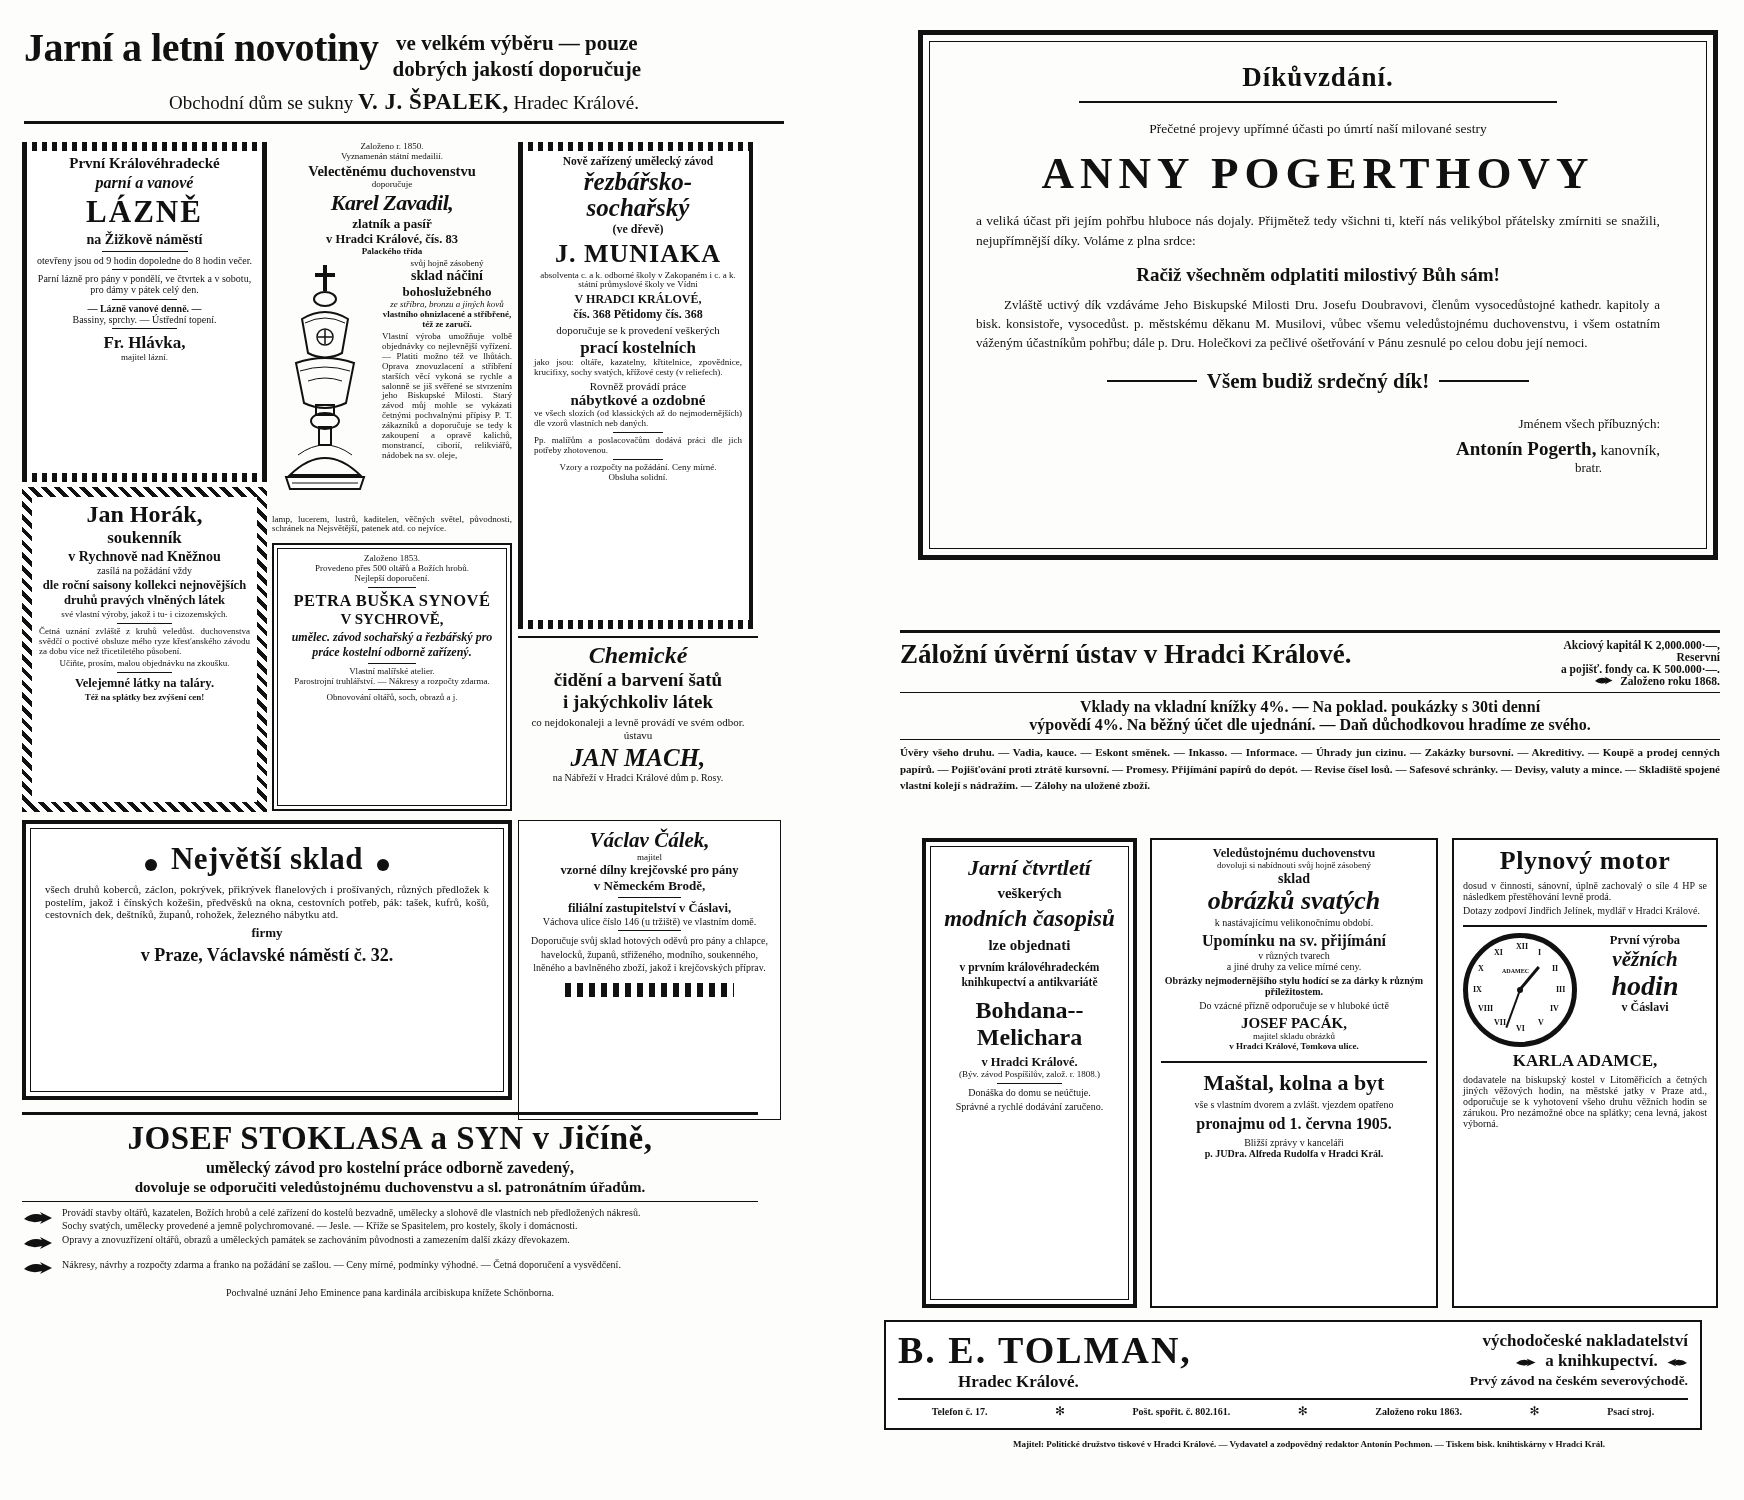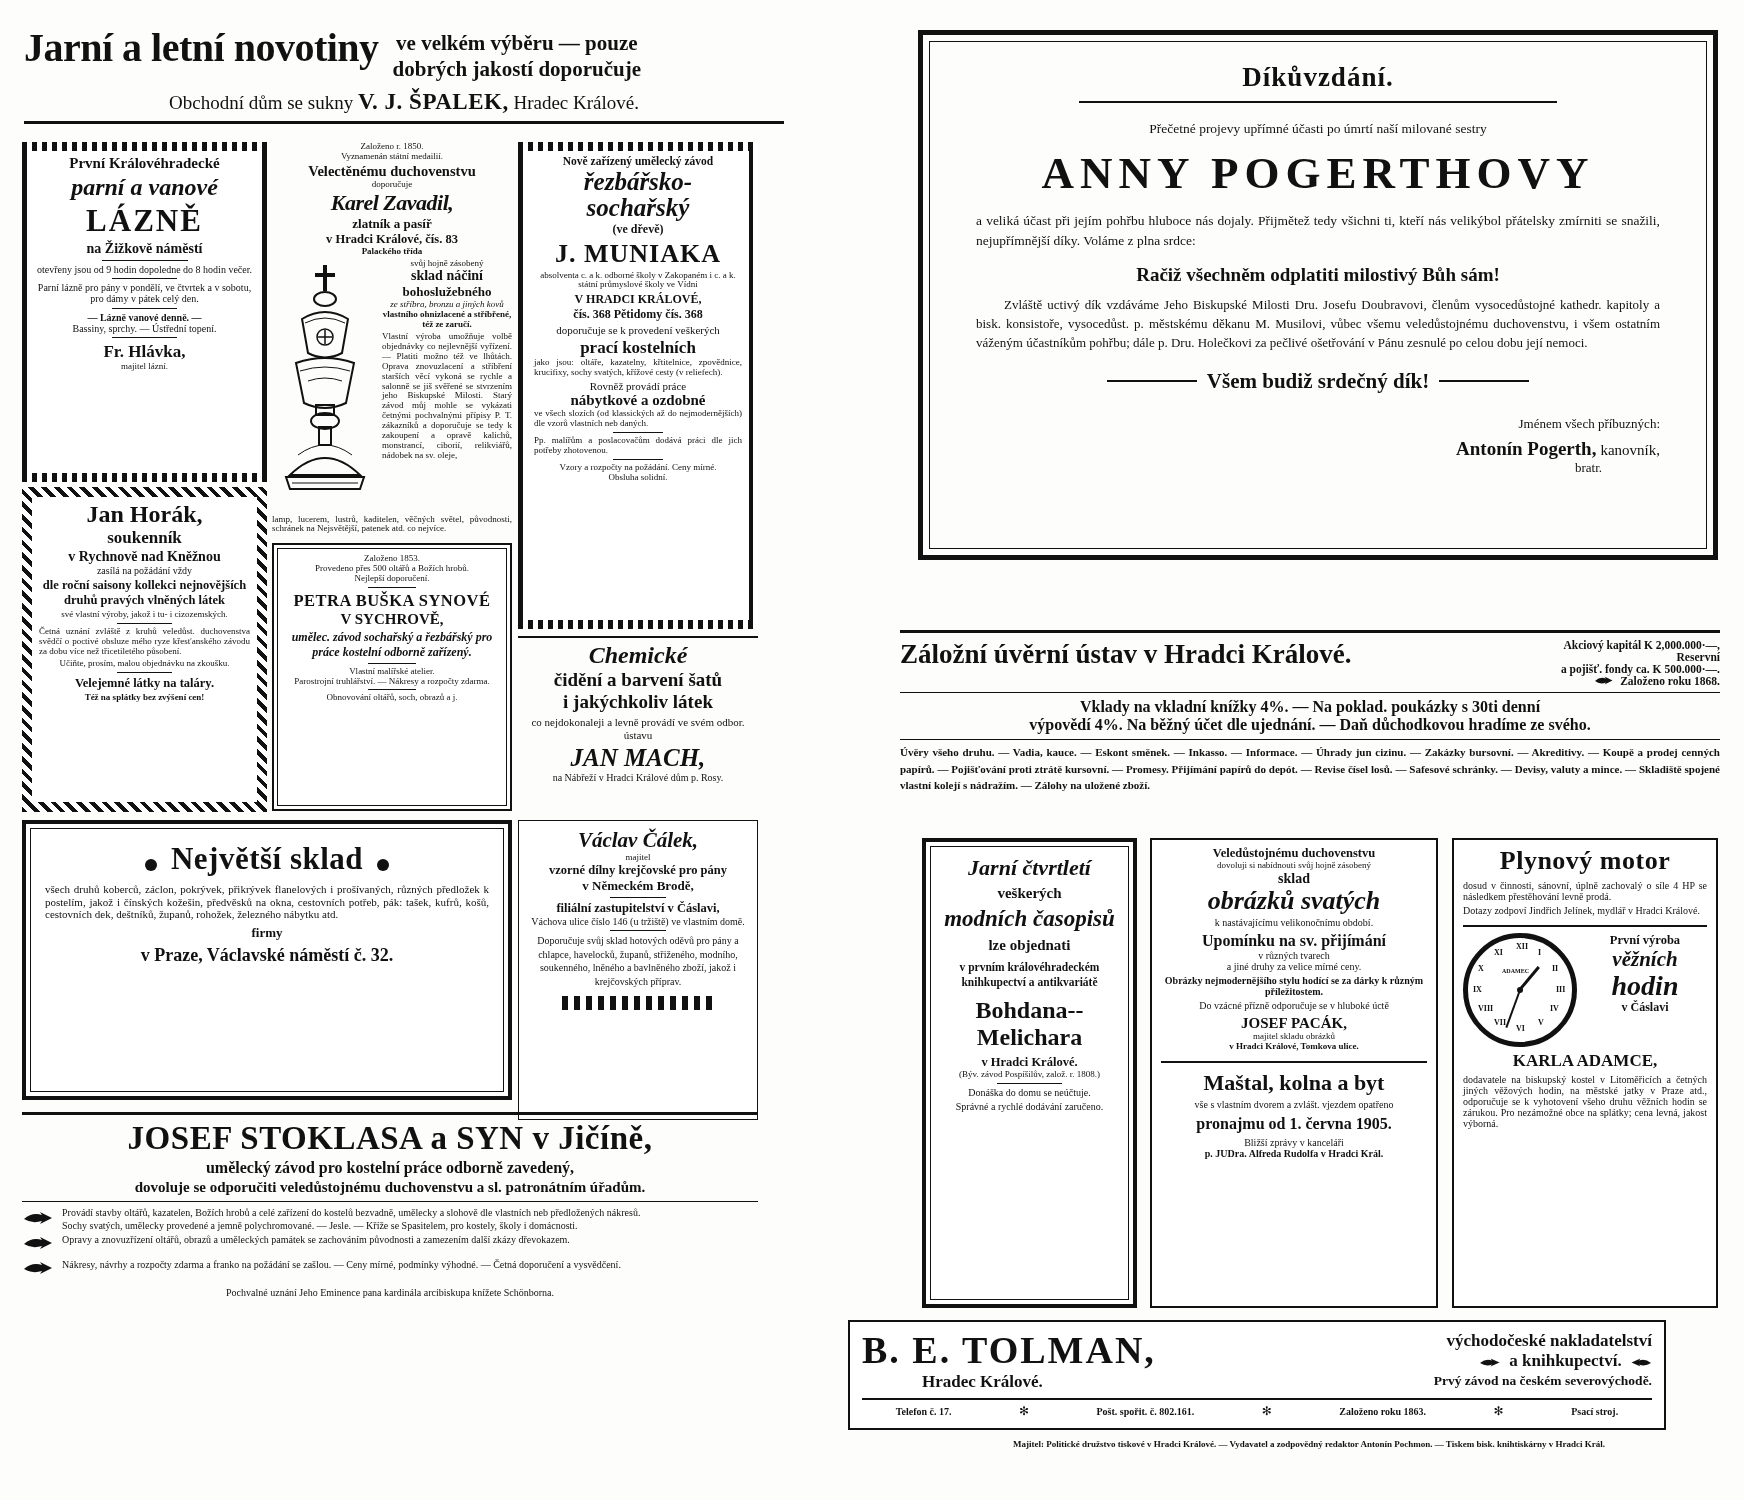--- a/index.html
+++ b/index.html
@@ -90,21 +90,21 @@
         <span>Obchodní dům se sukny</span>
         <span class="b" style="font-size:23px; letter-spacing:0.5px;">V. J. ŠPALEK,</span>
         <span>Hradec Králové.</span>
       </div>
       <div style="border-top:3px solid #111; margin-top:6px;"></div>
     </div>
 
     <div class="ad braid" style="left:22px; top:142px; width:245px; height:340px;">
       <div class="pad c" style="padding:4px 6px;">
         <div class="b" style="font-size:15px;">První Královéhradecké</div>
-        <div class="b i" style="font-size:24px; margin-top:2px;">parní a vanové</div>
+        <div class="b i" style="font-size:16px; margin-top:2px;">parní a vanové</div>
         <div class="b" style="font-size:31px; letter-spacing:2px; margin-top:2px;">LÁZNĚ</div>
         <div class="b" style="font-size:14px; margin-top:2px;">na Žižkově náměstí</div>
         <div class="rule" style="width:40%;"></div>
         <div class="tiny" style="margin-top:2px;">otevřeny jsou od 9 hodin dopoledne do 8 hodin večer.</div>
         <div class="rule" style="width:30%;"></div>
         <div class="tiny">Parní lázně pro pány v pondělí, ve čtvrtek a v sobotu, pro dámy v pátek celý den.</div>
         <div class="rule" style="width:30%;"></div>
         <div class="tiny b">— Lázně vanové denně. —</div>
         <div class="tiny">Bassiny, sprchy. — Ústřední topení.</div>
         <div class="rule" style="width:30%;"></div>
@@ -234,21 +234,21 @@
           <span class="bullet"></span>
           <span class="b" style="font-size:31px; margin:0 10px; letter-spacing:0.5px;">Největší sklad</span>
           <span class="bullet"></span>
         </div>
         <div class="sm" style="text-align:justify; margin-top:6px;">všech druhů koberců, záclon, pokrývek, přikrývek flanelových i prošívaných, různých předložek k postelím, jakož i čínských kožešin, předvěsků na okna, cestovních potřeb, pák: tašek, kufrů, košů, cestovních dek, deštníků, županů, rohožek, železného nábytku atd.</div>
         <div class="c b" style="font-size:13px; margin-top:4px;">firmy</div>
         <div class="c b" style="font-size:18px; margin-top:4px;">v Praze, Václavské náměstí č. 32.</div>
       </div>
     </div>
 
-    <div class="ad" style="left:518px; top:820px; width:240px; height:300px;">
+    <div class="ad" style="left:518px; top:820px; width:263px; height:300px;">
       <div class="box" style="height:100%; padding:7px 10px;">
         <div class="c b i" style="font-size:21px;">Václav Čálek,</div>
         <div class="c xtiny">majitel</div>
         <div class="c b" style="font-size:12.5px;">vzorné dílny krejčovské pro pány</div>
         <div class="c b" style="font-size:13px;">v Německém Brodě,</div>
         <div class="rule" style="width:26%;"></div>
         <div class="c b" style="font-size:12.5px;">filiální zastupitelství v Čáslavi,</div>
         <div class="c tiny">Váchova ulice číslo 146 (u tržiště) ve vlastním domě.</div>
         <div class="rule" style="width:26%;"></div>
         <div class="c tiny" style="line-height:1.35;">Doporučuje svůj sklad hotových oděvů pro pány a chlapce, havelocků, županů, střiženého, modního, soukenného, lněného a bavlněného zboží, jakož i krejčovských příprav.</div>
@@ -416,21 +416,21 @@
             <div class="b i" style="font-size:21px; line-height:1.1;">věžních</div>
             <div class="b i" style="font-size:28px; line-height:1.05;">hodin</div>
             <div class="b" style="font-size:12px;">v Čáslavi</div>
           </div>
         </div>
         <div class="c b" style="font-size:17px; margin-top:4px;">KARLA ADAMCE,</div>
         <div class="tiny" style="text-align:justify; margin-top:3px;">dodavatele na biskupský kostel v Litoměřicích a četných jiných věžových hodin, na městské jatky v Praze atd., odporučuje se k vyhotovení všeho druhu věžních hodin se zárukou. Pro nezámožné obce na splátky; cena levná, jakost výborná.</div>
       </div>
     </div>
 
-    <div class="ad thin2" style="left:848px; top:1320px; width:818px; height:110px;">
+    <div class="ad thin2" style="left:884px; top:1320px; width:818px; height:110px;">
       <div style="padding:6px 12px;">
         <div style="display:flex; align-items:center;">
           <div style="flex:0 0 440px;">
             <div class="b" style="font-size:38px; letter-spacing:2px;">B. E. TOLMAN,</div>
             <div class="b" style="font-size:17px; margin-left:60px;">Hradec Králové.</div>
           </div>
           <div style="flex:1; text-align:right;">
             <div class="b" style="font-size:17px;">východočeské nakladatelství</div>
             <div class="b" style="font-size:17px;">
               <span style="display:inline-block; vertical-align:middle; margin-right:4px;">

